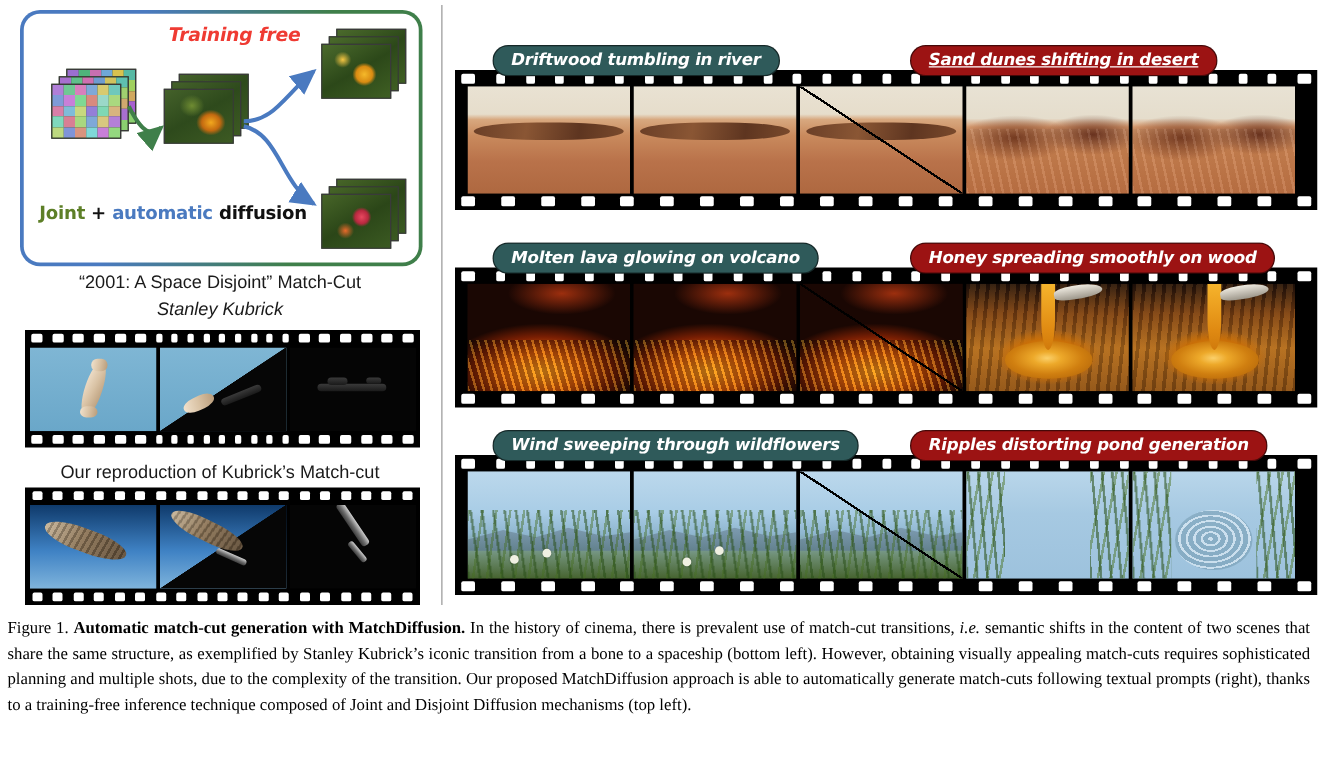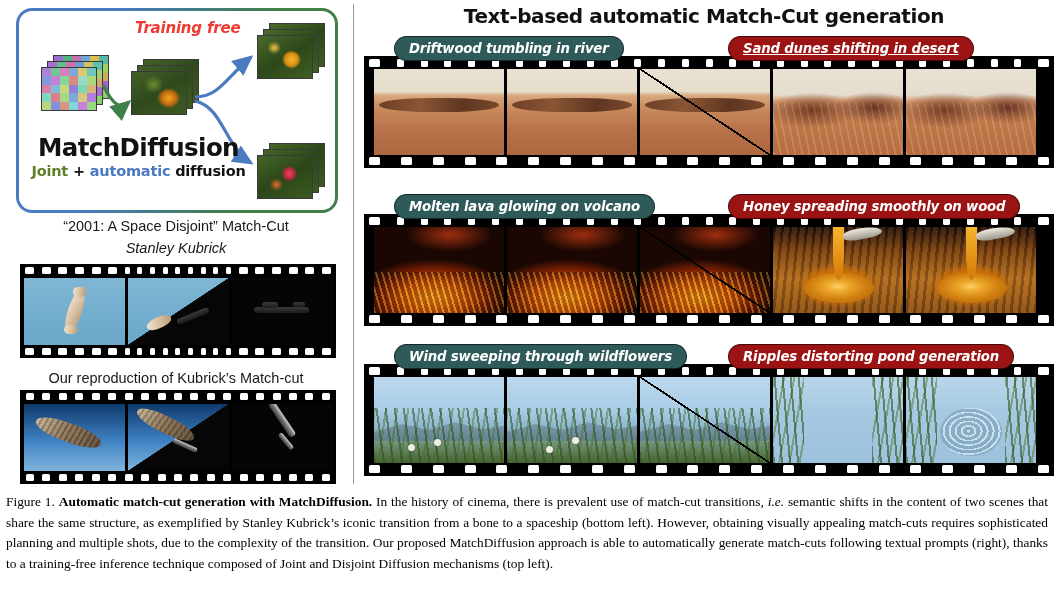--- a/index.html
+++ b/index.html
@@ -496,21 +496,20 @@
             </marker>
             <marker id="ablue" markerWidth="7" markerHeight="7" refX="5.6" refY="3" orient="auto">
               <path d="M0,0 L6.5,3 L0,6 z" fill="#4a7ac0"></path>
             </marker>
           </defs>
           <path d="M84,74 C95,96 102,98 110,91" stroke="#3f7f4a" stroke-width="3.2" fill="none" marker-end="url(#agreen)"></path>
           <path d="M176,86 C200,86 208,66 232,46" stroke="#4a7ac0" stroke-width="3.2" fill="none" marker-end="url(#ablue)"></path>
           <path d="M176,90 C204,96 206,136 232,152" stroke="#4a7ac0" stroke-width="3.2" fill="none" marker-end="url(#ablue)"></path>
         </svg>
 
-        <div id="brand-name">MatchDiffusion</div>
         <div id="brand-sub"><span class="w-joint">Joint</span><span class="w-plus"> + </span><span class="w-disj">automatic</span><span class="w-diff"> diffusion</span></div>
       </div>
     </div>
 
     <div class="mini-title" id="kubrick-line1">“2001: A Space Disjoint” Match-Cut</div>
     <div class="mini-title" id="kubrick-line2">Stanley Kubrick</div>
 
     <div class="filmstrip" style="left:20px; top:264px; width:316px; height:94px;">
       <div class="perf-row" style="top:3px; justify-content:space-between; padding:0 5px;">
         <span class="perf" style="width:9px;height:7px"></span>
@@ -633,21 +632,20 @@
           <span class="perf" style="width:8px;height:7px"></span>
           <span class="perf" style="width:8px;height:7px"></span>
           <span class="perf" style="width:8px;height:7px"></span>
           <span class="perf" style="width:8px;height:7px"></span>
           <span class="perf" style="width:8px;height:7px"></span>
       </div>
     </div>
   </div>
 
   <div id="right-col">
-    <div id="right-title">Text-based automatic Match-Cut generation</div>
 
     <div class="strip-block" style="top:36px; height:140px;">
       <div class="pill teal" style="left:30px; top:0;">Driftwood tumbling in river</div>
       <div class="pill red" style="left:364px; top:0;text-decoration:underline;">Sand dunes shifting in desert</div>
       <div class="bigstrip" style="top:20px;">
         <div class="perf-row" style="top:3px; justify-content:space-between; padding:0 5px;">
           <span class="perf" style="width:11px;height:8px"></span>
             <span class="perf" style="width:7px;height:8px"></span>
             <span class="perf" style="width:7px;height:8px"></span>
             <span class="perf" style="width:7px;height:8px"></span>

